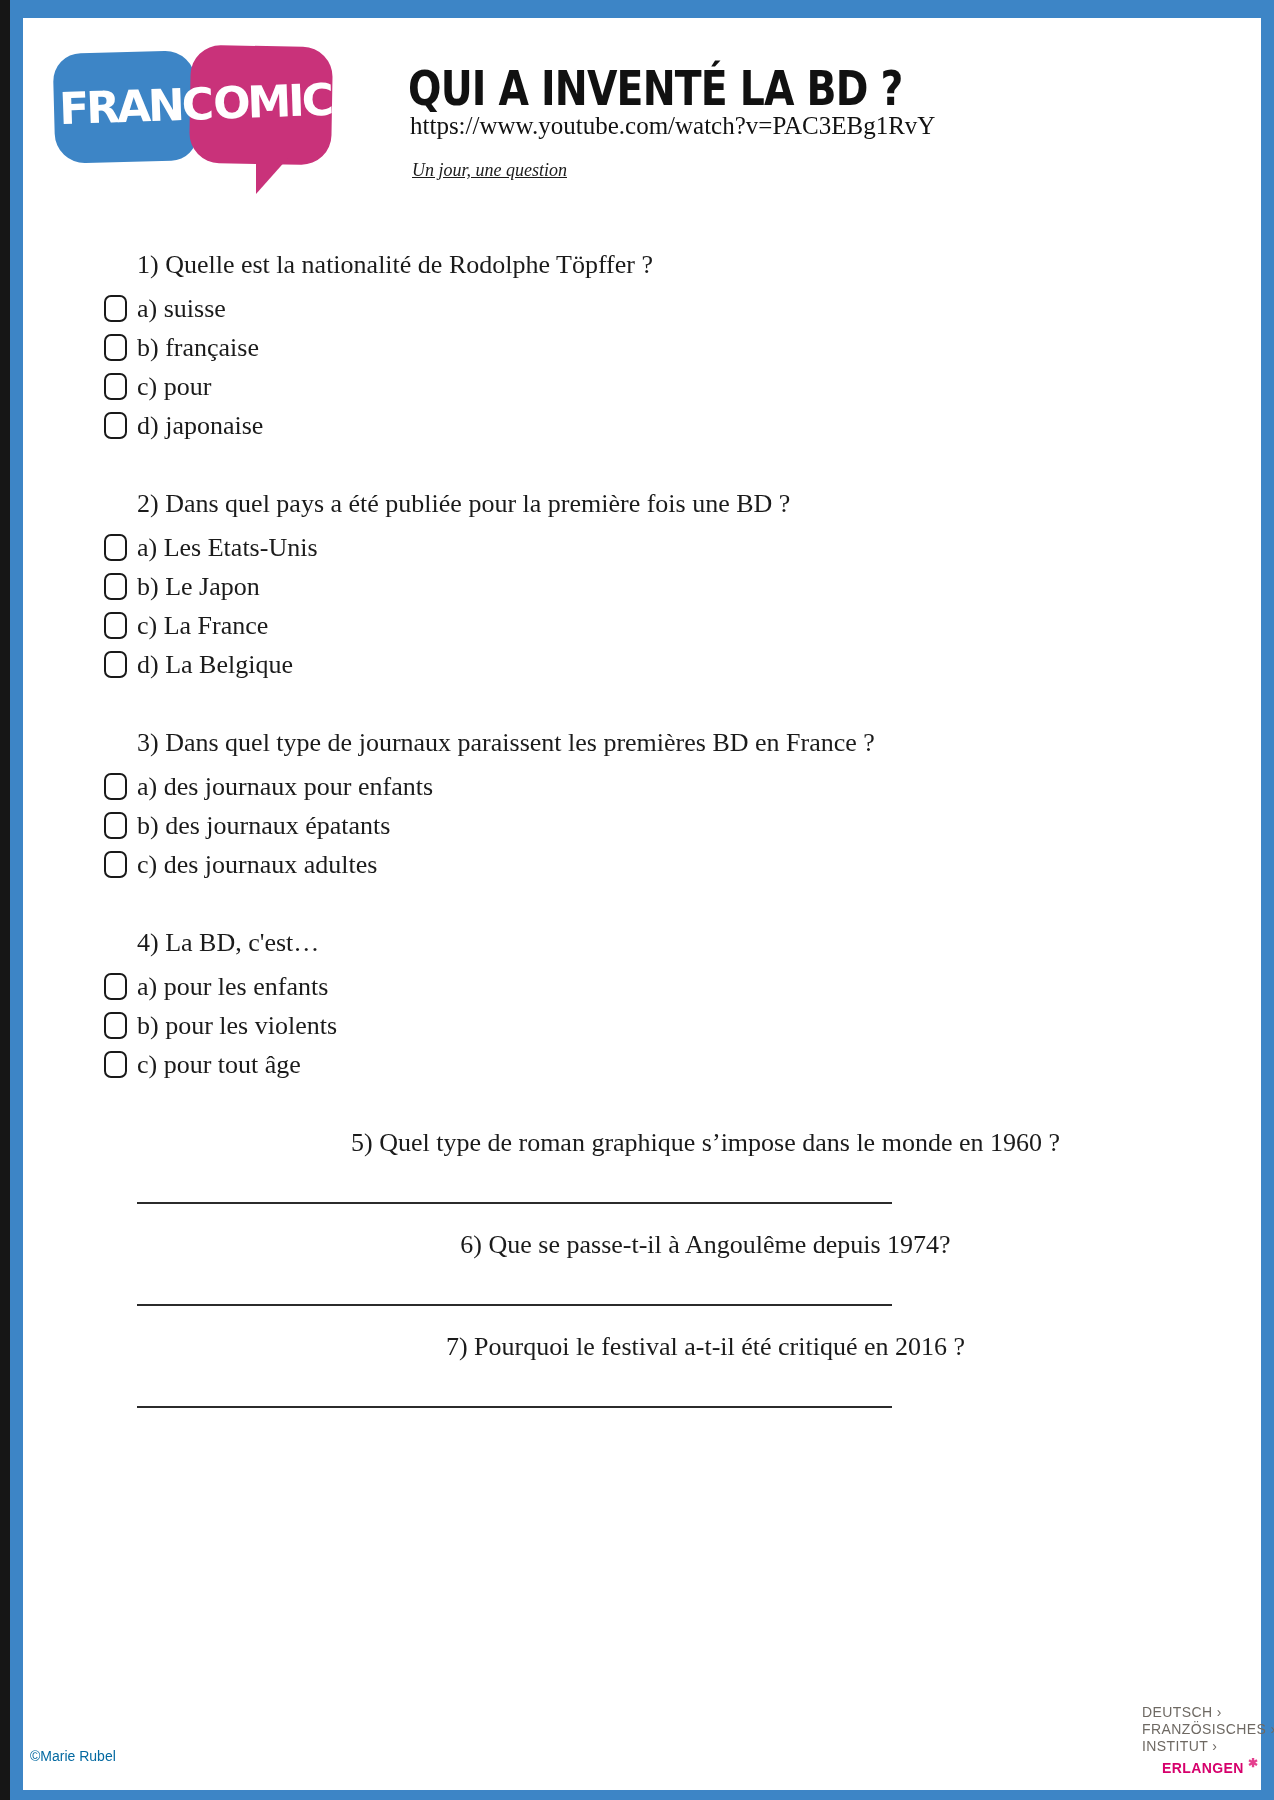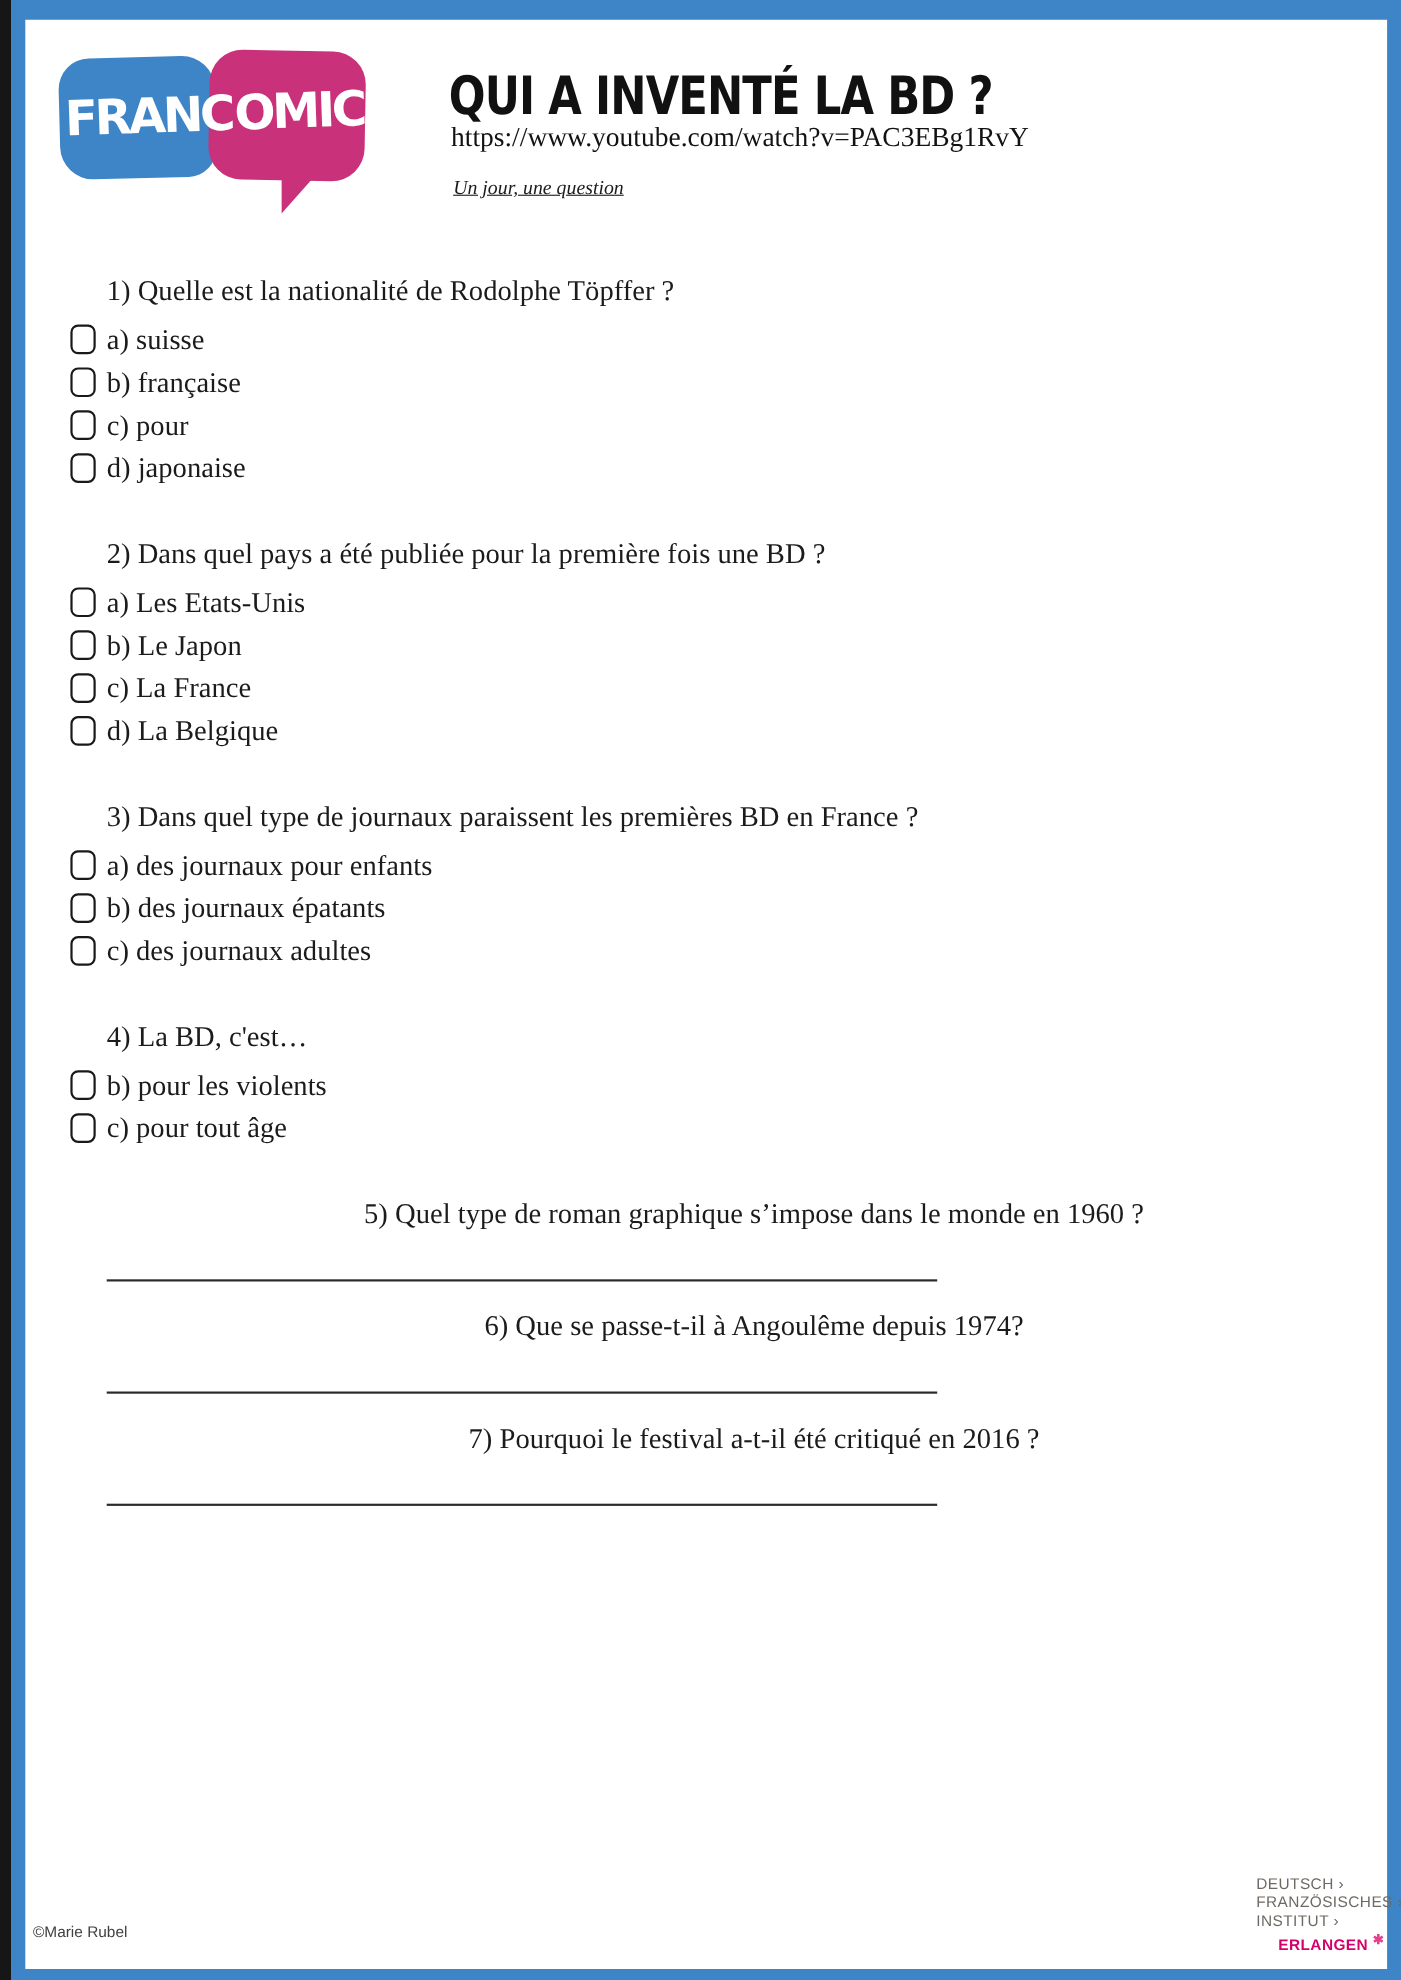--- a/index.html
+++ b/index.html
@@ -58,39 +58,39 @@
     position: absolute; left: 410px; top: 112px;
     font-size: 25px; color: #121212; white-space: nowrap;
   }
   .subtitle {
     position: absolute; left: 412px; top: 160px;
     font-size: 18px; font-style: italic; text-decoration: underline;
     color: #1b1b1b;
   }
 
   
-  .quiz { position: absolute; left: 0; top: 248px; width: 100%; z-index: 2; }
+  .quiz { position: absolute; left: 0; top: 248px; width: 100%; z-index: 2; padding-left: 40px; }
   .qb { margin-bottom: 42px; }
   .qb.open { margin-bottom: 24px; text-align: center; }
   .q-text { margin: 0 0 7px 97px; font-size: 26px; line-height: 34px; }
   .opt-row { display: flex; align-items: center; height: 39px; margin-left: 64px; }
   .checkbox {
     flex: none; width: 23px; height: 27px; background: #ffffff;
     border: 2px solid #191919; border-radius: 7px; margin-right: 10px;
   }
   .opt-text { font-size: 26px; line-height: 30px; }
   .answer-line {
     margin: 42px 0 0 97px; width: 755px; height: 0;
     border-bottom: 2px solid #2b2b2b;
   }
 
   
   .copyright {
     position: absolute; left: 30px; top: 1748px;
-    font-family: "Liberation Sans", sans-serif; font-size: 14px; color: #404040;
+    font-family: "Liberation Sans", sans-serif; font-size: 14px; color: #0369a1;
     z-index: 6;
   }
   .institute {
     position: absolute; left: 1142px; top: 1704px;
     font-family: "Liberation Sans", sans-serif; font-size: 14px; line-height: 17px;
     letter-spacing: 0.4px; color: #6e6963; z-index: 6; white-space: nowrap;
   }
   .institute .city { color: #d6006c; font-weight: 700; margin-left: 20px; }
   .institute .mark { color: #e5408f; font-size: 12px; font-weight: 700; }
 </style>
@@ -165,20 +165,24 @@
         <span class="opt-text">b) des journaux épatants</span>
       </div>
       <div class="opt-row">
         <span class="checkbox"></span>
         <span class="opt-text">c) des journaux adultes</span>
       </div>
     </div>
 
     <div class="qb">
       <div class="q-text">4) La BD, c'est…</div>
+      <div class="opt-row">
+        <span class="checkbox"></span>
+        <span class="opt-text">a) pour les enfants</span>
+      </div>
       <div class="opt-row">
         <span class="checkbox"></span>
         <span class="opt-text">b) pour les violents</span>
       </div>
       <div class="opt-row">
         <span class="checkbox"></span>
         <span class="opt-text">c) pour tout âge</span>
       </div>
     </div>
 

